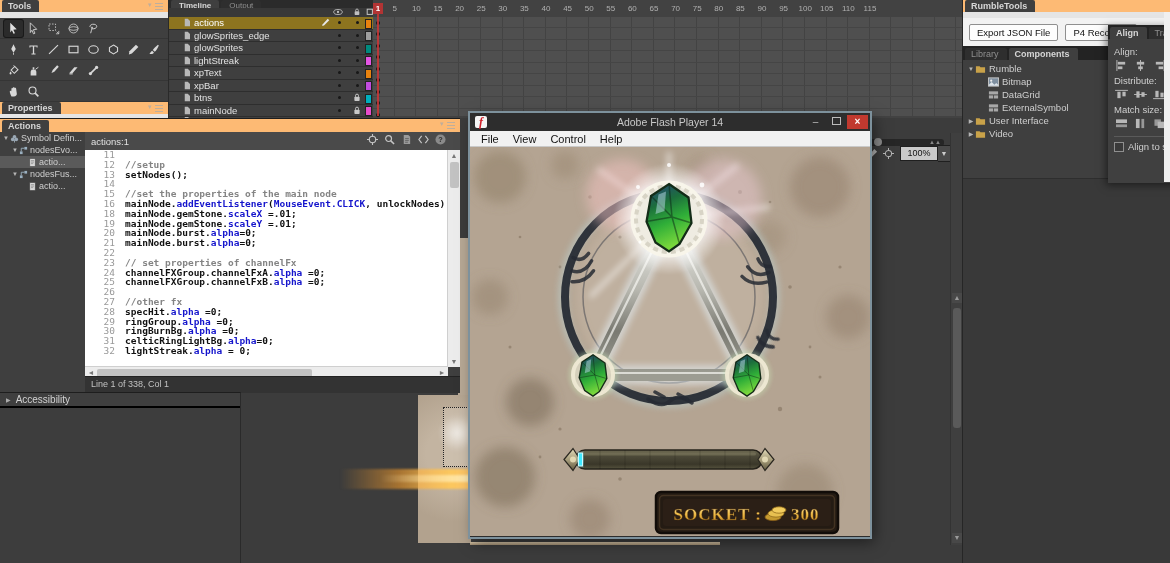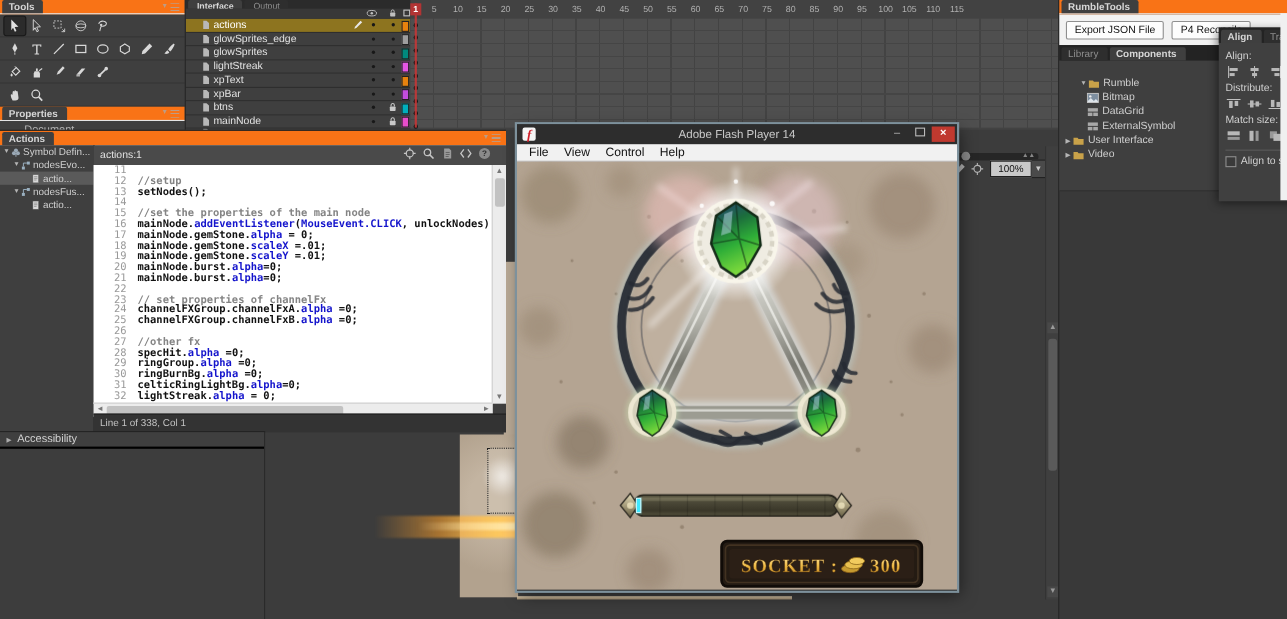--- a/index.html
+++ b/index.html
@@ -1,21 +1,21 @@
 <!DOCTYPE html>
 <html><head>
 <meta charset="utf-8">
 <style>
   html,body{margin:0;padding:0;background:#222;}
   #app{position:relative;width:1170px;height:563px;overflow:hidden;background:#3a3a3a;
        font-family:"Liberation Sans",sans-serif;color:#ccc;font-size:10px;-webkit-font-smoothing:antialiased;}
   .abs{position:absolute;}
   svg{display:block;}
   
-  .phead{background:#f97316;border-bottom:1px solid #e5e5e5;display:flex;align-items:flex-end;}
+  .phead{background:#fdba74;border-bottom:6px solid #e5e5e5;display:flex;align-items:flex-end;}
   .ptab{background:#3f3f3f;color:#d6d6d6;font-weight:bold;font-size:9px;padding:1px 8px 1px 6px;margin-left:2px;border-radius:2px 2px 0 0;white-space:nowrap;}
   .ptab.off{background:#2e2e2e;color:#8f8f8f;font-weight:normal;}
   .pmenu{position:absolute;right:4px;top:2px;width:16px;height:8px;opacity:.75;}
   .pmenu:before{content:"▾";color:#aaa;font-size:7px;position:absolute;left:0;top:-1px;}
   .pmenu i{position:absolute;right:1px;top:1px;width:8px;height:7px;background:repeating-linear-gradient(#aaa 0 1px,transparent 1px 3px);}
   
   #tools-panel{left:0;top:0;width:168px;height:118px;background:#3f3f3f;z-index:3;}
   #tools-head{position:relative;height:12px;}
   .tool-row{display:flex;align-items:center;height:20px;border-bottom:1px solid #353535;padding-left:4px;}
   .tool{width:19px;height:17px;margin-right:1px;display:flex;align-items:center;justify-content:center;border-radius:2px;}
@@ -322,21 +322,21 @@
         <span class="ptab">Properties</span>
         <span class="pmenu">
           <i></i>
         </span>
       </div>
     <div id="props-body">Document</div>
   </div>
 
   <div class="abs" id="timeline-panel">
     <div id="tl-tabs">
-      <span class="ptab">Interface</span>
+      <span class="ptab">Timeline</span>
       <span class="ptab off">Output</span>
     </div>
     <div id="tl-lhead">
       <span style="left:164px">
           <svg viewBox="0 0 14 10">
             <ellipse cx="7" cy="5" rx="6" ry="3.5" fill="none" stroke="#c0c0c0" stroke-width="1.2"></ellipse>
             <circle cx="7" cy="5" r="1.6" fill="#c0c0c0"></circle>
           </svg>
         </span>
       <span style="left:183px">
@@ -624,24 +624,20 @@
             <span class="ln">14</span>
             <span class="ct"></span>
           </div>
           <div class="cl">
             <span class="ln">15</span>
             <span class="ct"><span class="c">//set the properties of the main node</span></span>
           </div>
           <div class="cl">
             <span class="ln">16</span>
             <span class="ct"><span class="p">mainNode.</span><span class="k">addEventListener</span><span class="p">(</span><span class="k">MouseEvent.CLICK</span><span class="p">, unlockNodes)</span></span>
-          </div>
-          <div class="cl">
-            <span class="ln">17</span>
-            <span class="ct"><span class="p">mainNode.gemStone.</span><span class="k">alpha</span><span class="p"> = 0;</span></span>
           </div>
           <div class="cl">
             <span class="ln">18</span>
             <span class="ct"><span class="p">mainNode.gemStone.</span><span class="k">scaleX</span><span class="p"> =.01;</span></span>
           </div>
           <div class="cl">
             <span class="ln">19</span>
             <span class="ct"><span class="p">mainNode.gemStone.</span><span class="k">scaleY</span><span class="p"> =.01;</span></span>
           </div>
           <div class="cl">
@@ -924,21 +920,21 @@
       </div>
     <div id="rt-toolbar">
       <button class="rbtn">Export JSON File</button>
       <button class="rbtn">P4 Reconcile</button>
     </div>
     <div id="lib-tabs">
       <span class="ptab off">Library</span>
       <span class="ptab">Components</span>
     </div>
     <div id="comp-tree">
-        <div class="trow" style="padding-left: 18px; margin-top: 12px;">
+        <div class="trow" style="padding-left: 4px;">
           <span class="arr">▼</span>
           <span style="display: inline-flex;">
             <svg viewBox="0 0 12 10">
               <path d="M1 2h4l1 1.2h5V9H1z" fill="#c9a249"></path>
             </svg>
           </span>
           <span>Rumble</span>
         </div>
         <div class="trow" style="padding-left: 17px;">
           <span class="arr"></span>

